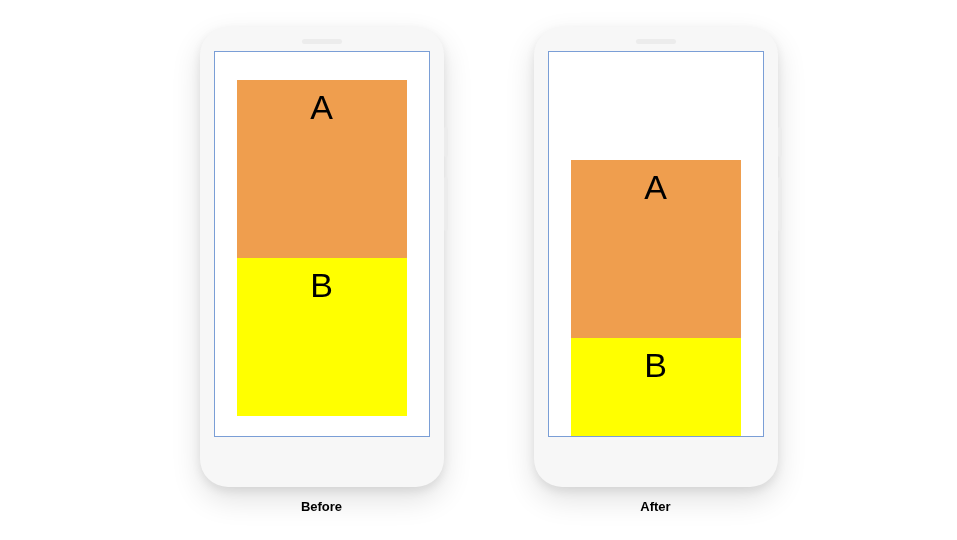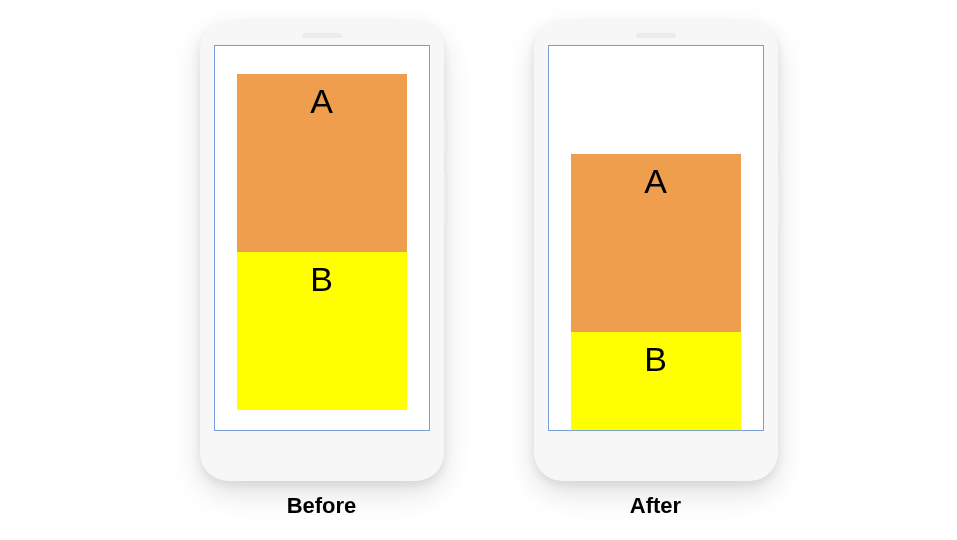--- a/index.html
+++ b/index.html
@@ -76,21 +76,21 @@
   .before .blockA { top: 28px; height: 178px; }
   .before .blockB { top: 206px; height: 158px; }
 
   
   .after .blockA { top: 108px; height: 178px; }
   .after .blockB { top: 286px; height: 158px; }
 
   .caption {
     margin-top: 12px;
     font-weight: 700;
-    font-size: 22px;
+    font-size: 13px;
     color: #000;
   }
 </style>
 </head>
 <body>
 
 <div class="group">
   <div class="phone before">
     <div class="speaker"></div>
     <div class="btn-side btn1"></div>

